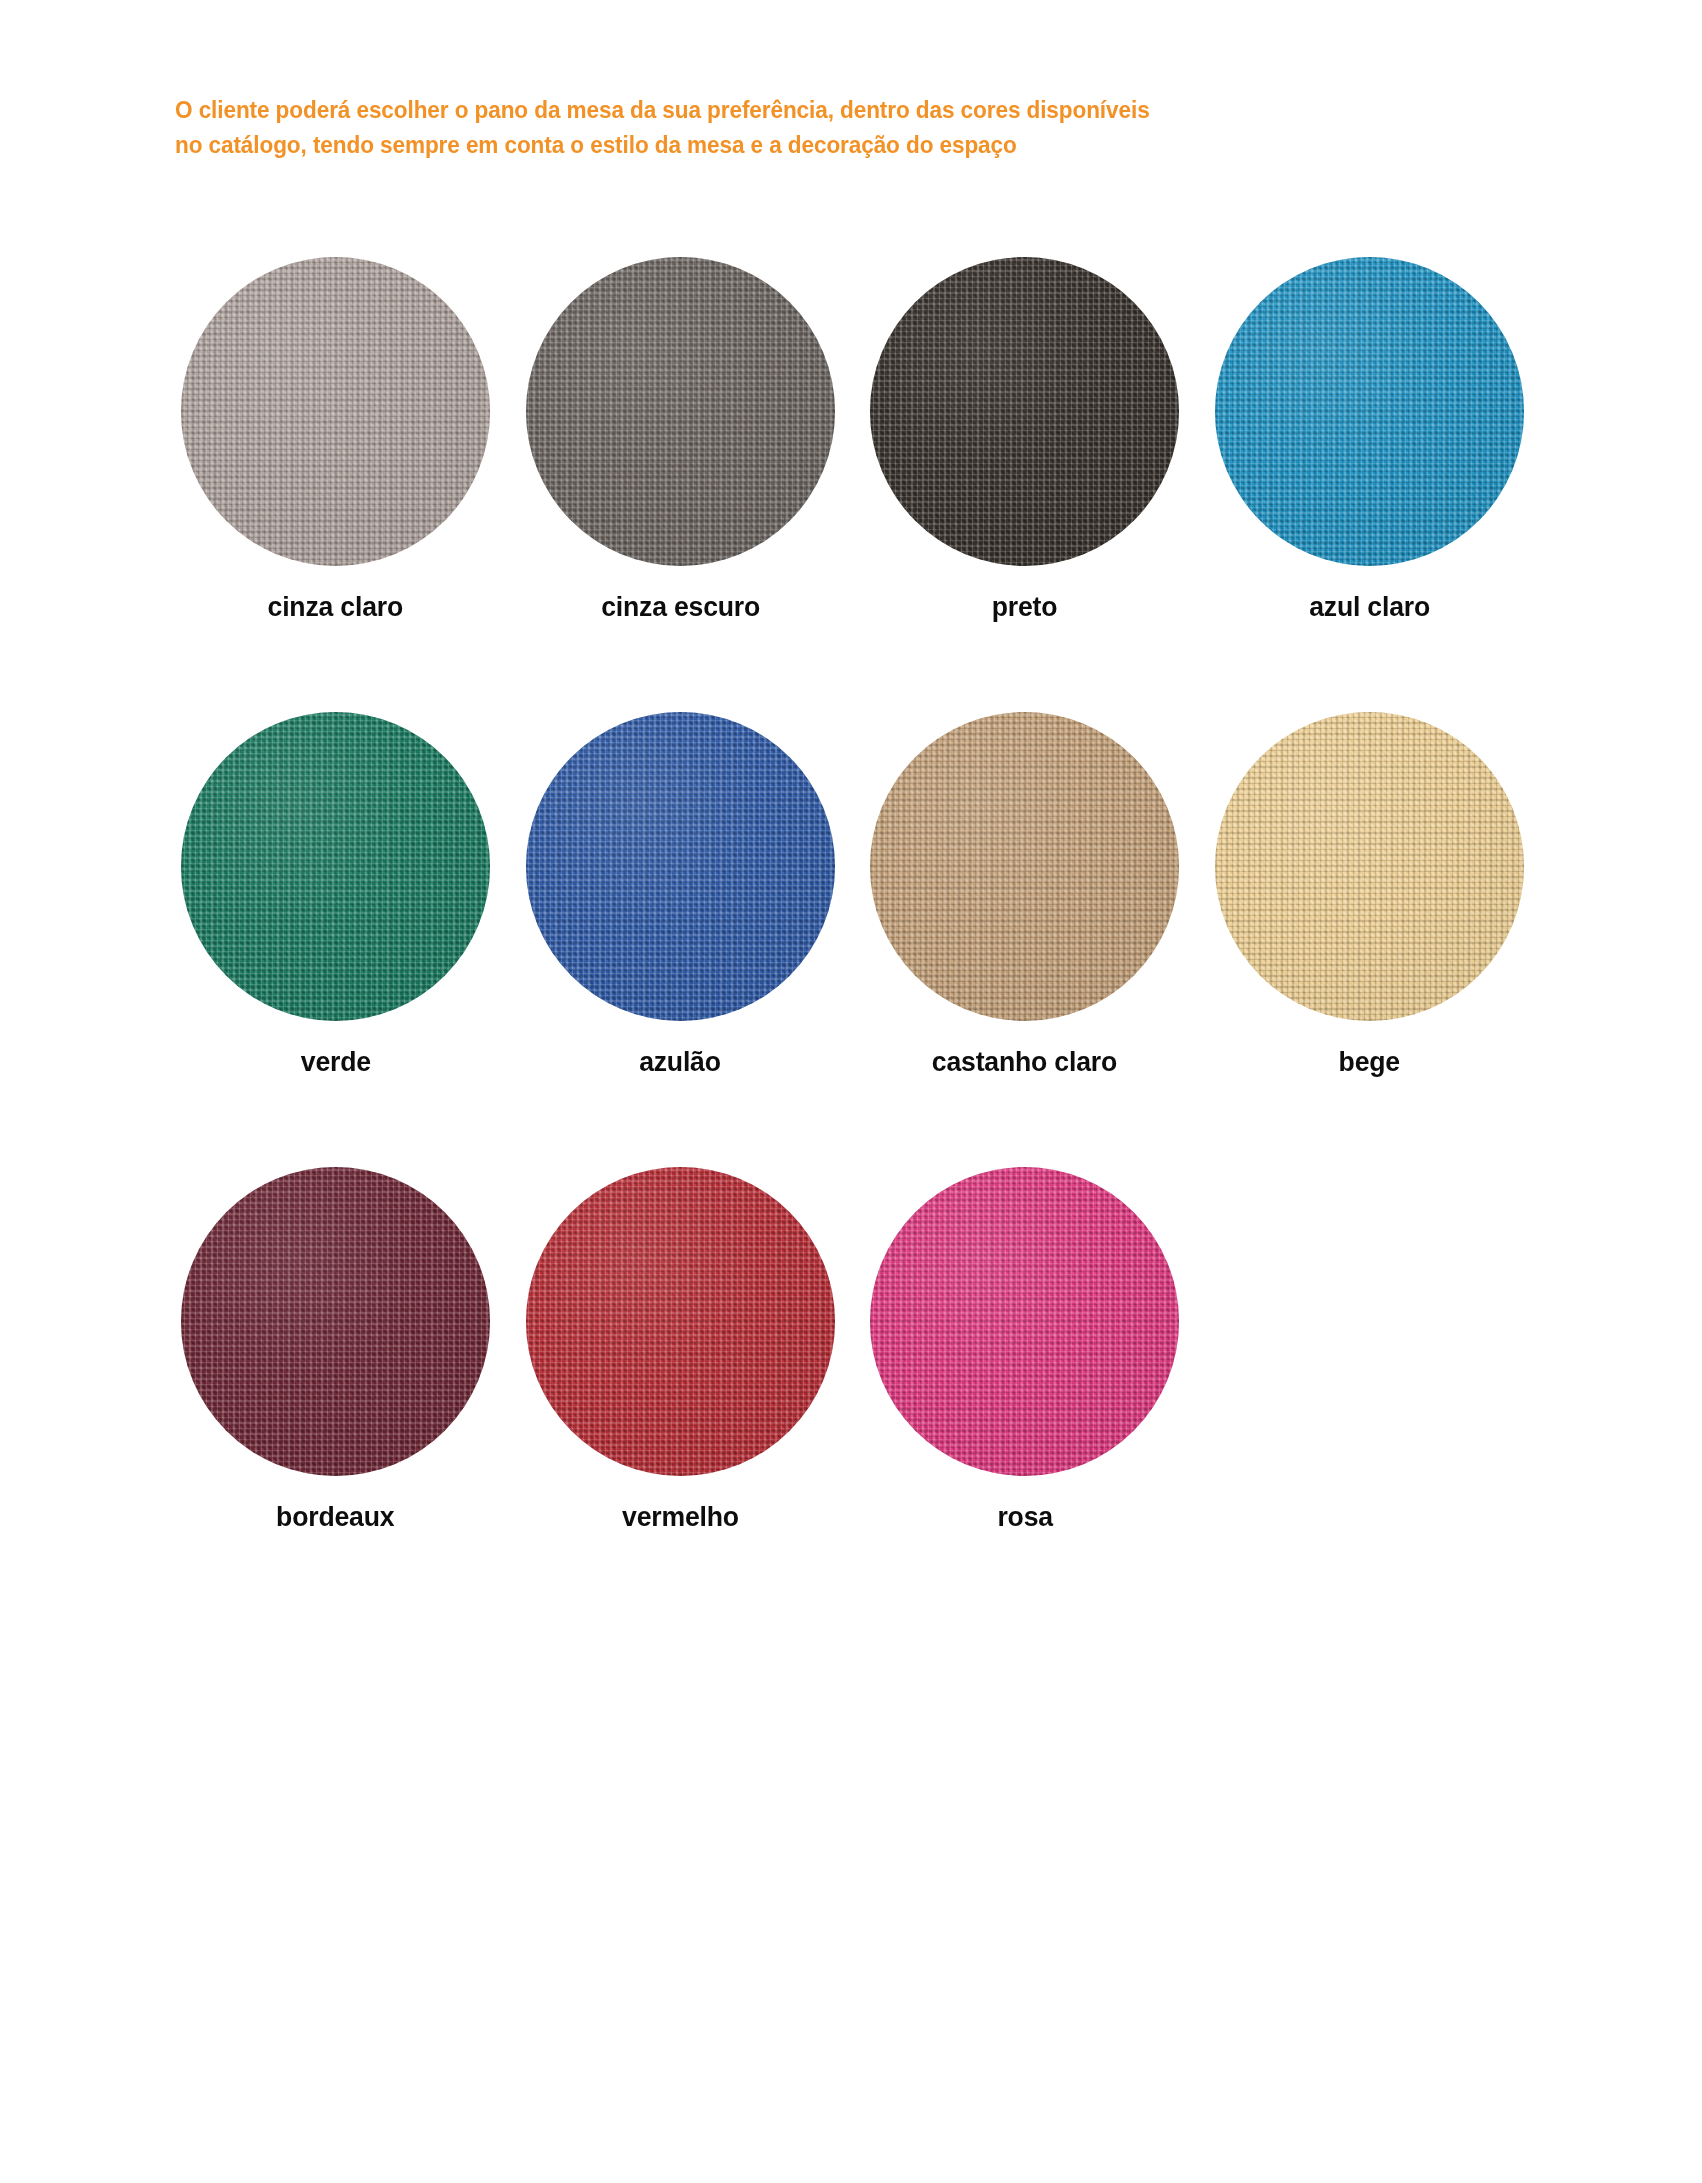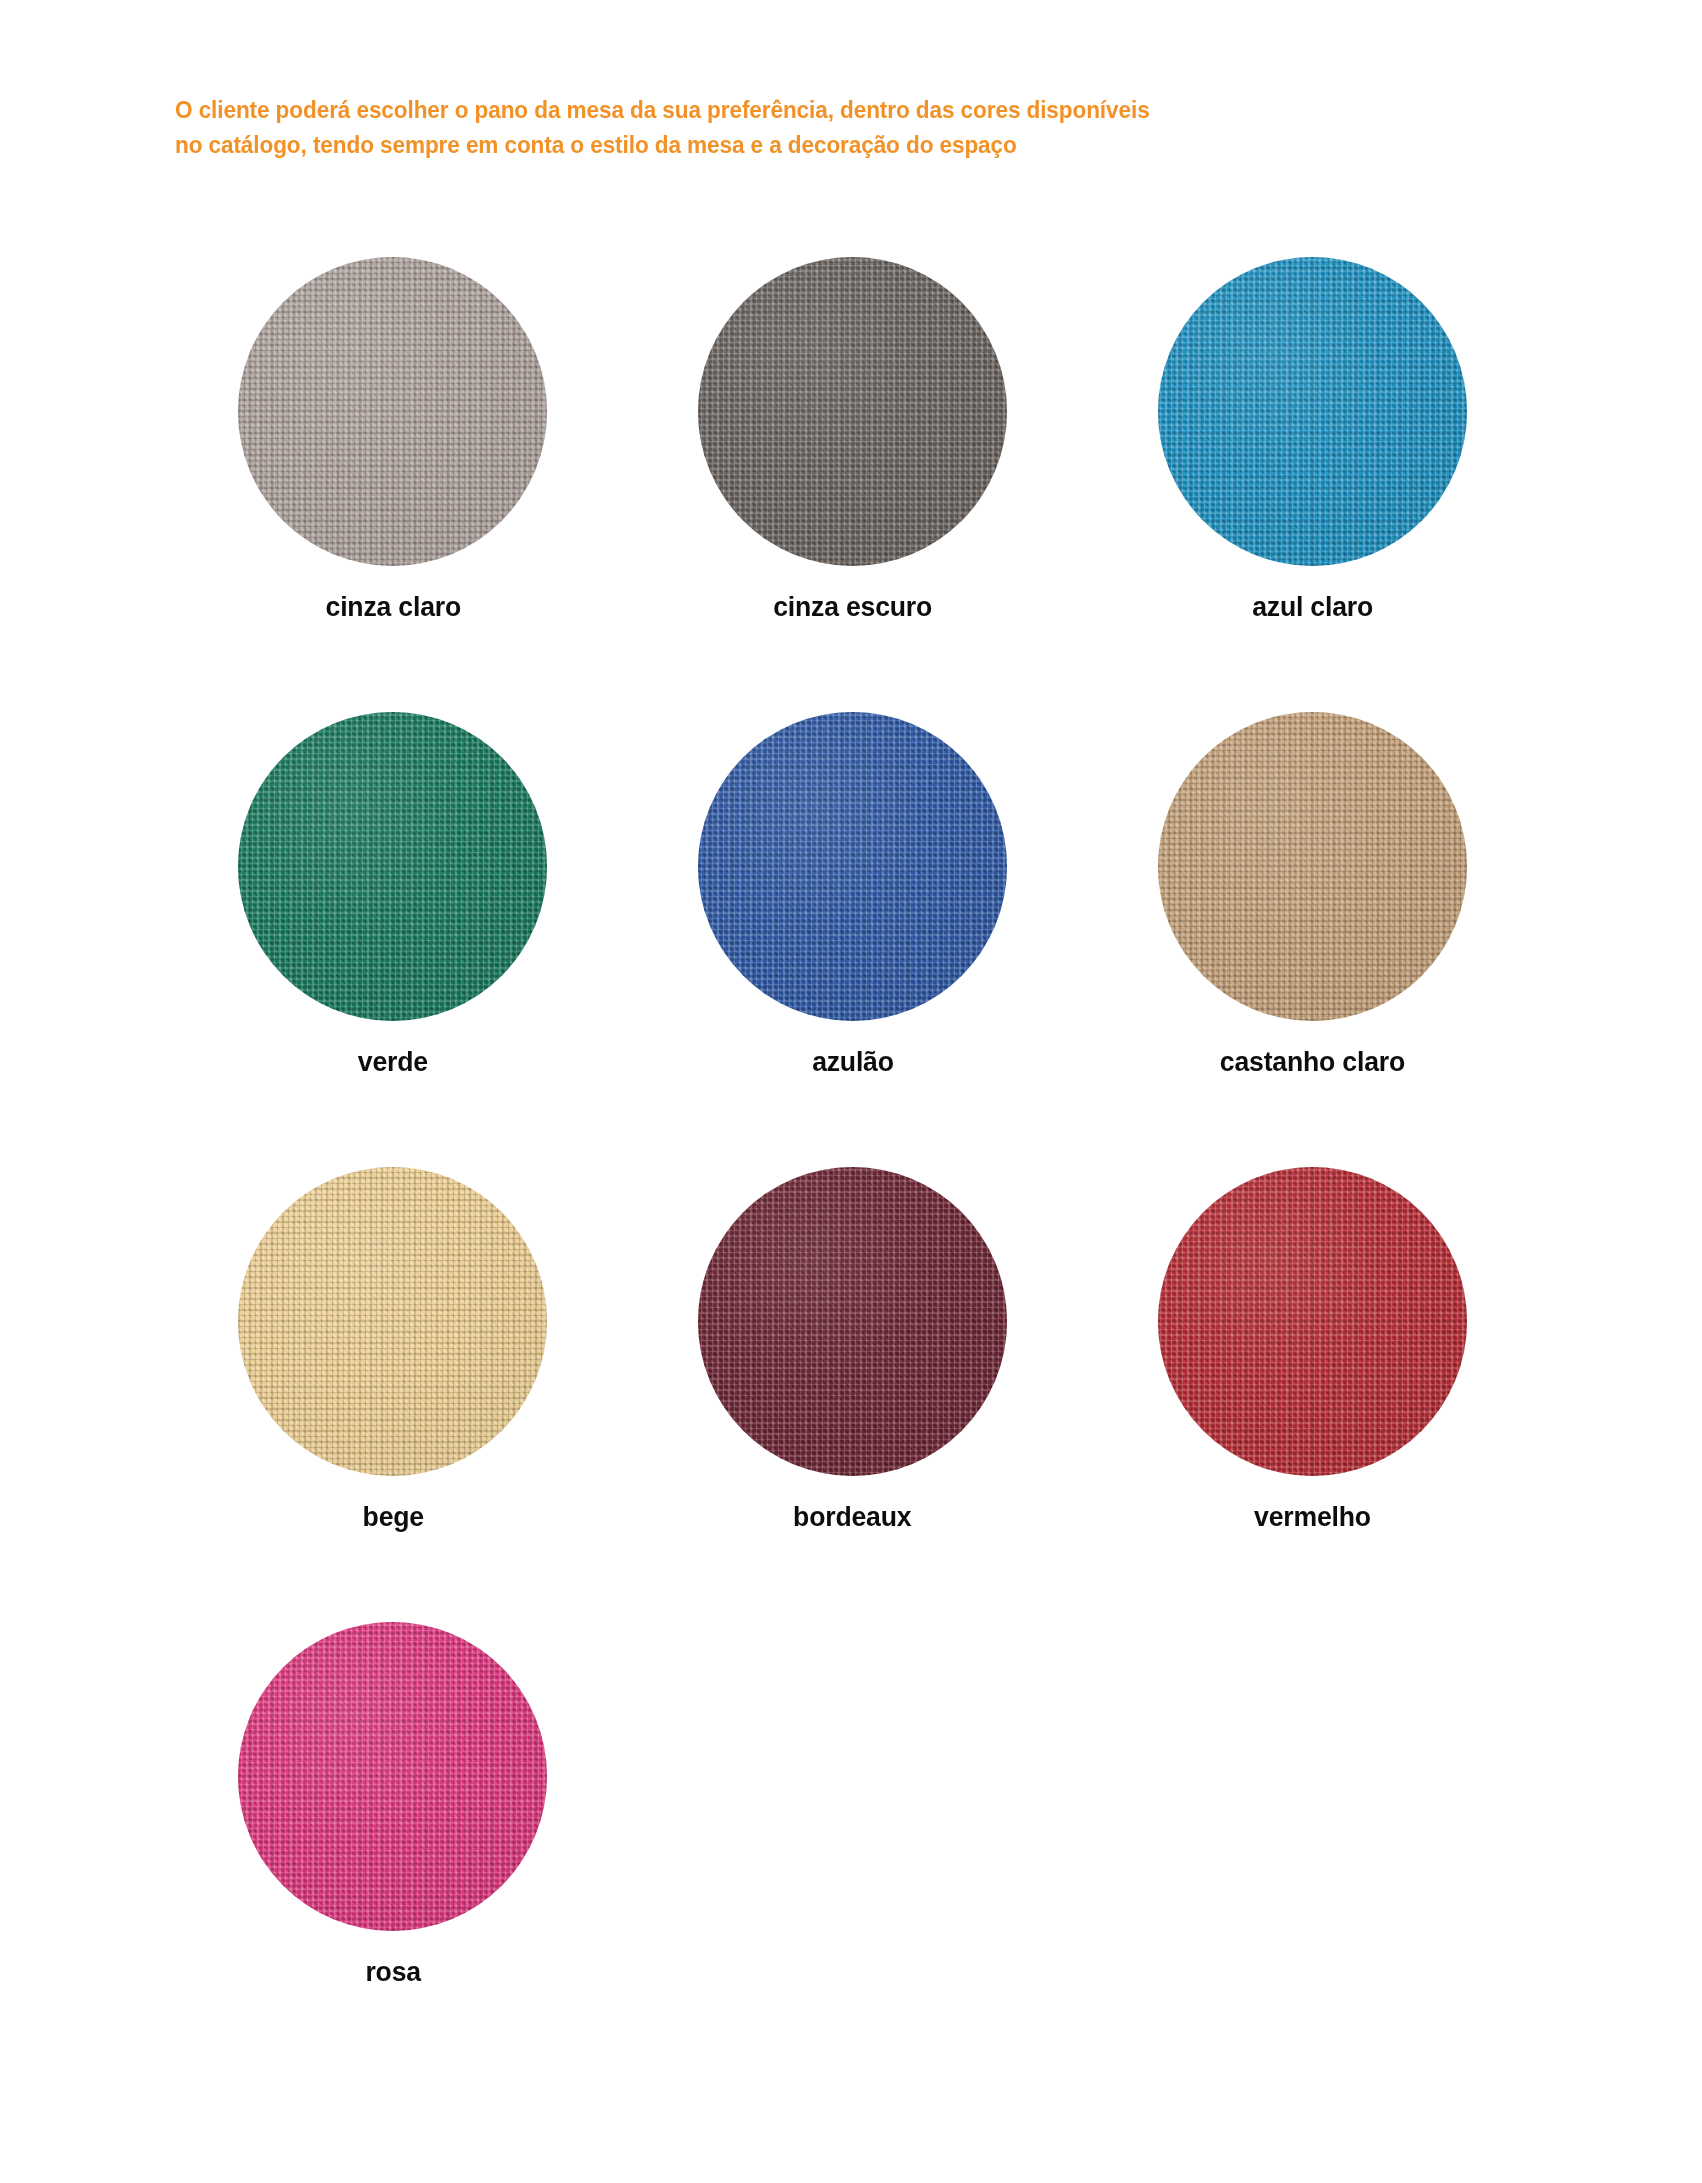--- a/index.html
+++ b/index.html
@@ -40,21 +40,21 @@
     transform-origin: left center;
   }
 
   
   .grid {
     position: absolute;
     left: 163px;
     top: 257px;
     width: 1379px;
     display: grid;
-    grid-template-columns: repeat(3, 1fr);
+    grid-template-columns: repeat(4, 1fr);
     grid-auto-rows: 455px;
     justify-items: center;
     text-align: center;
   }
 
   .cell {
     width: 100%;
     display: flex;
     flex-direction: column;
     align-items: center;
@@ -125,20 +125,24 @@
   <div class="grid">
       <div class="cell">
         <div class="swatch" style="background-color: rgb(175, 162, 157);"></div>
         <div class="label">cinza claro</div>
       </div>
       <div class="cell">
         <div class="swatch" style="background-color: rgb(107, 100, 96);"></div>
         <div class="label">cinza escuro</div>
       </div>
       <div class="cell">
+        <div class="swatch" style="background-color: rgb(52, 46, 40);"></div>
+        <div class="label">preto</div>
+      </div>
+      <div class="cell">
         <div class="swatch" style="background-color: rgb(27, 146, 196);"></div>
         <div class="label">azul claro</div>
       </div>
       <div class="cell">
         <div class="swatch" style="background-color: rgb(22, 122, 94);"></div>
         <div class="label">verde</div>
       </div>
       <div class="cell">
         <div class="swatch" style="background-color: rgb(44, 89, 168);"></div>
         <div class="label">azulão</div>

